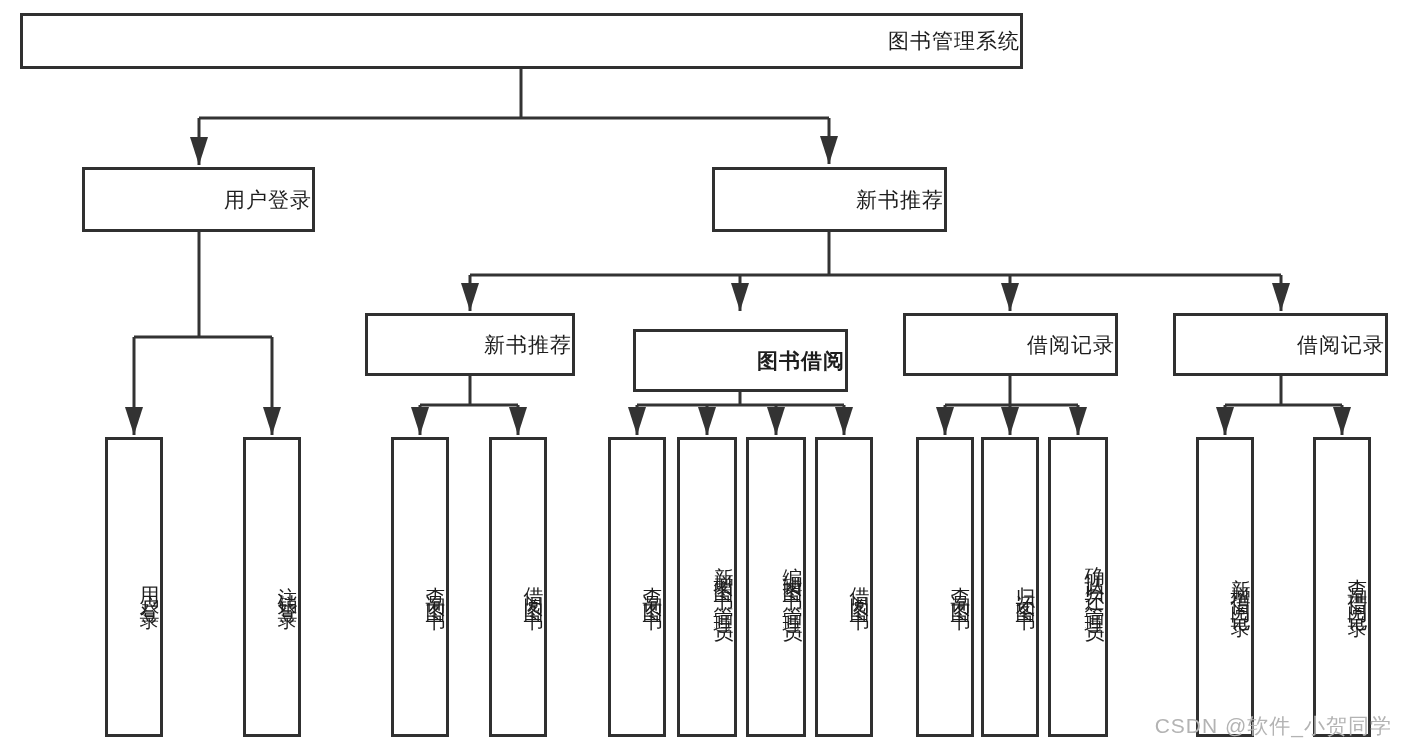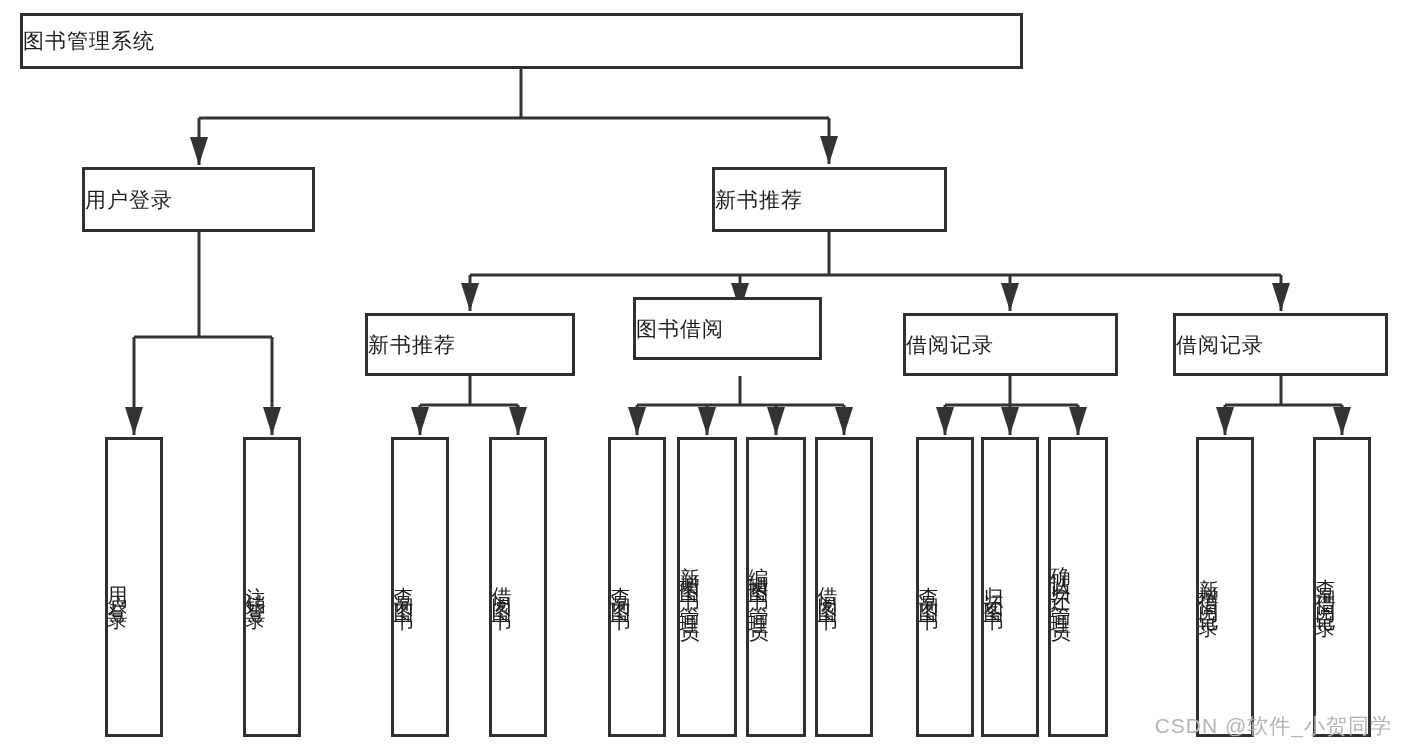--- a/index.html
+++ b/index.html
@@ -21,21 +21,21 @@
     top: 0;
     z-index: 1;
   }
   .hnode, .vnode {
     position: absolute;
     box-sizing: border-box;
     background: #ffffff;
     border: 3px solid #303030;
     display: flex;
     align-items: center;
-    justify-content: flex-start;
+    justify-content: flex-end;
     z-index: 2;
     color: #1d1d1d;
   }
   .hnode span {
     font-size: 21px;
     letter-spacing: 1px;
     white-space: nowrap;
   }
   .vnode span {
     writing-mode: vertical-rl;
@@ -119,21 +119,21 @@
   <div class="hnode" style="left:82px; top:167px; width:233px; height:65px;">
     <span>用户登录</span>
   </div>
   <div class="hnode" style="left:712px; top:167px; width:235px; height:65px;">
     <span>新书推荐</span>
   </div>
 
   <div class="hnode" style="left:365px; top:313px; width:210px; height:63px;">
     <span>新书推荐</span>
   </div>
-  <div class="hnode" style="left:633px; top:297px; width:189px; height:63px;">
+  <div class="hnode" style="left:633px; top:329px; width:215px; height:63px;font-weight:bold;">
     <span>图书借阅</span>
   </div>
   <div class="hnode" style="left:903px; top:313px; width:215px; height:63px;">
     <span>借阅记录</span>
   </div>
   <div class="hnode" style="left:1173px; top:313px; width:215px; height:63px;">
     <span>借阅记录</span>
   </div>
 
   <div class="vnode" style="left:105px; top:437px; width:58px; height:300px;">

